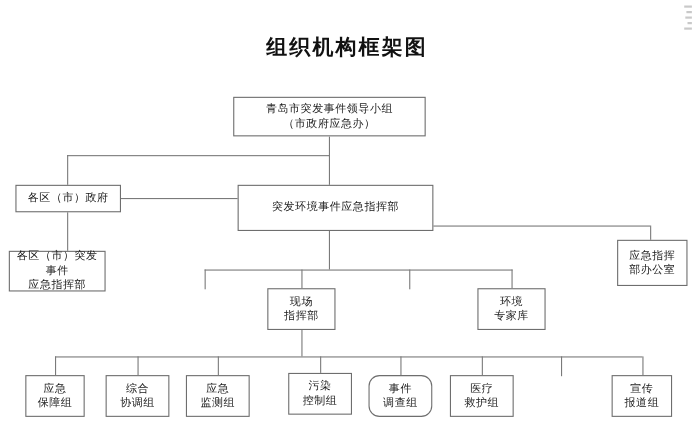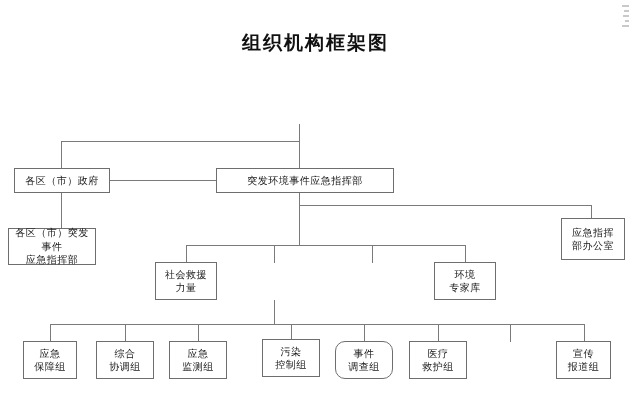--- a/index.html
+++ b/index.html
@@ -103,28 +103,30 @@
   <div class="edge h" style="left:50px; top:324px; width:534px;"></div>
   <div class="edge v" style="left:50px; top:324px; height:18px;"></div>
   <div class="edge v" style="left:125px; top:324px; height:18px;"></div>
   <div class="edge v" style="left:198px; top:324px; height:18px;"></div>
   <div class="edge v" style="left:291px; top:324px; height:18px;"></div>
   <div class="edge v" style="left:364px; top:324px; height:18px;"></div>
   <div class="edge v" style="left:438px; top:324px; height:18px;"></div>
   <div class="edge v" style="left:510px; top:324px; height:18px;"></div>
   <div class="edge v" style="left:584px; top:324px; height:18px;"></div>
 
+  <div class="node" style="left:212px; top:88px; width:175px; height:36px;">青岛市突发事件领导小组
+（市政府应急办）</div>
   <div class="node" style="left:14px; top:168px; width:96px; height:25px;">各区（市）政府</div>
-  <div class="node" style="left:216px; top:168px; width:178px; height:25px;">突发环境事件应急指挥部</div>
+  <div class="node" style="left:216px; top:168px; width:178px; height:42px;">突发环境事件应急指挥部</div>
   <div class="node" style="left:8px; top:228px; width:88px; height:37px;">各区（市）突发事件
 应急指挥部</div>
   <div class="node" style="left:561px; top:218px; width:64px; height:42px;">应急指挥
 部办公室</div>
-  <div class="node" style="left:155px; top:262px; width:62px; height:38px;">社会救援
-力量</div>
+  <div class="node" style="left:243px; top:262px; width:62px; height:38px;">现场
+指挥部</div>
   <div class="node" style="left:434px; top:262px; width:62px; height:38px;">环境
 专家库</div>
   <div class="node" style="left:23px; top:341px; width:54px; height:38px;">应急
 保障组</div>
   <div class="node" style="left:96px; top:341px; width:58px; height:38px;">综合
 协调组</div>
   <div class="node" style="left:169px; top:341px; width:58px; height:38px;">应急
 监测组</div>
   <div class="node" style="left:262px; top:339px; width:58px; height:38px;">污染
 控制组</div>

